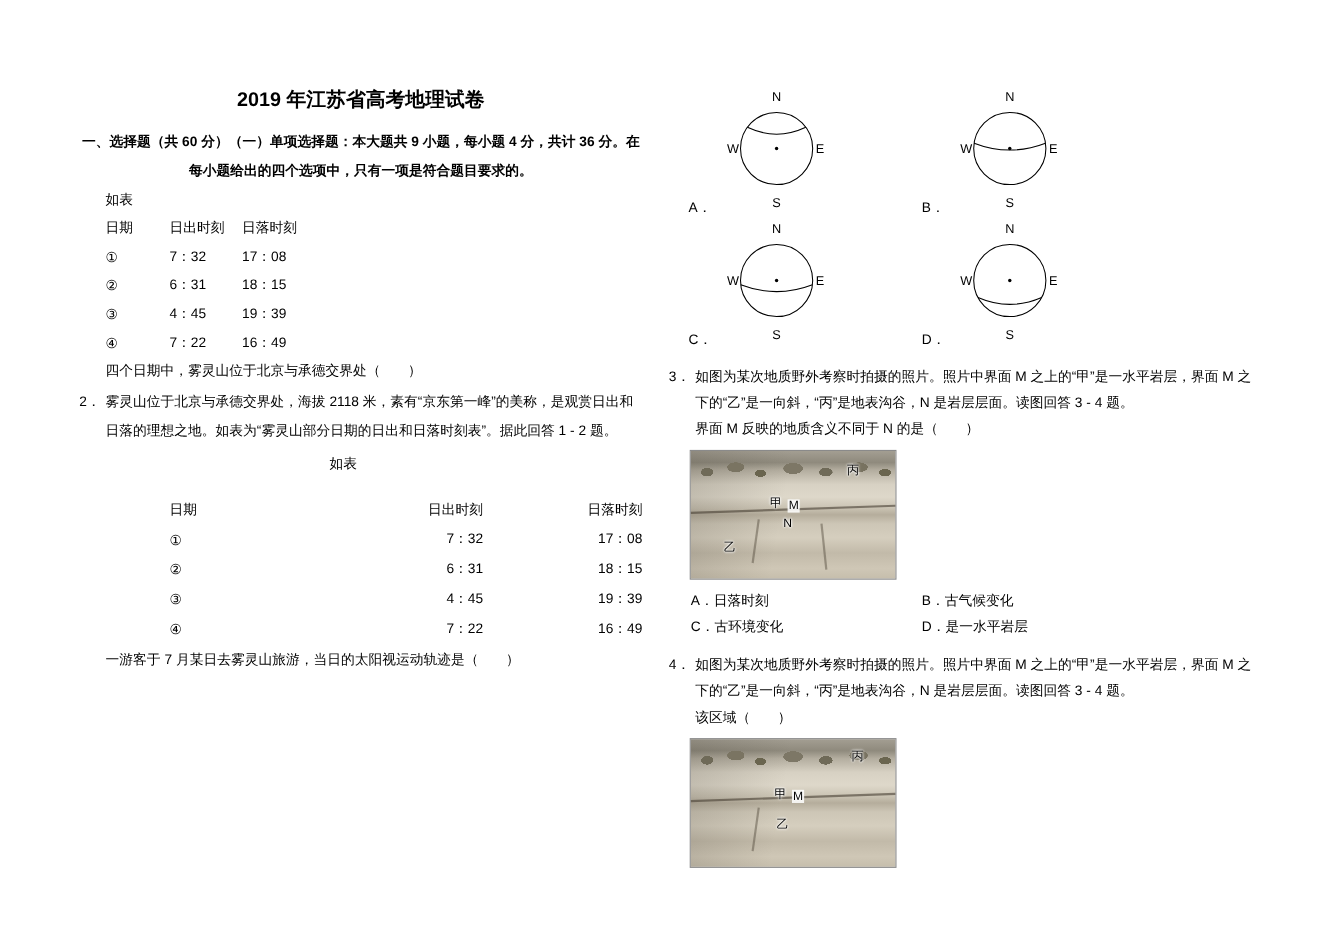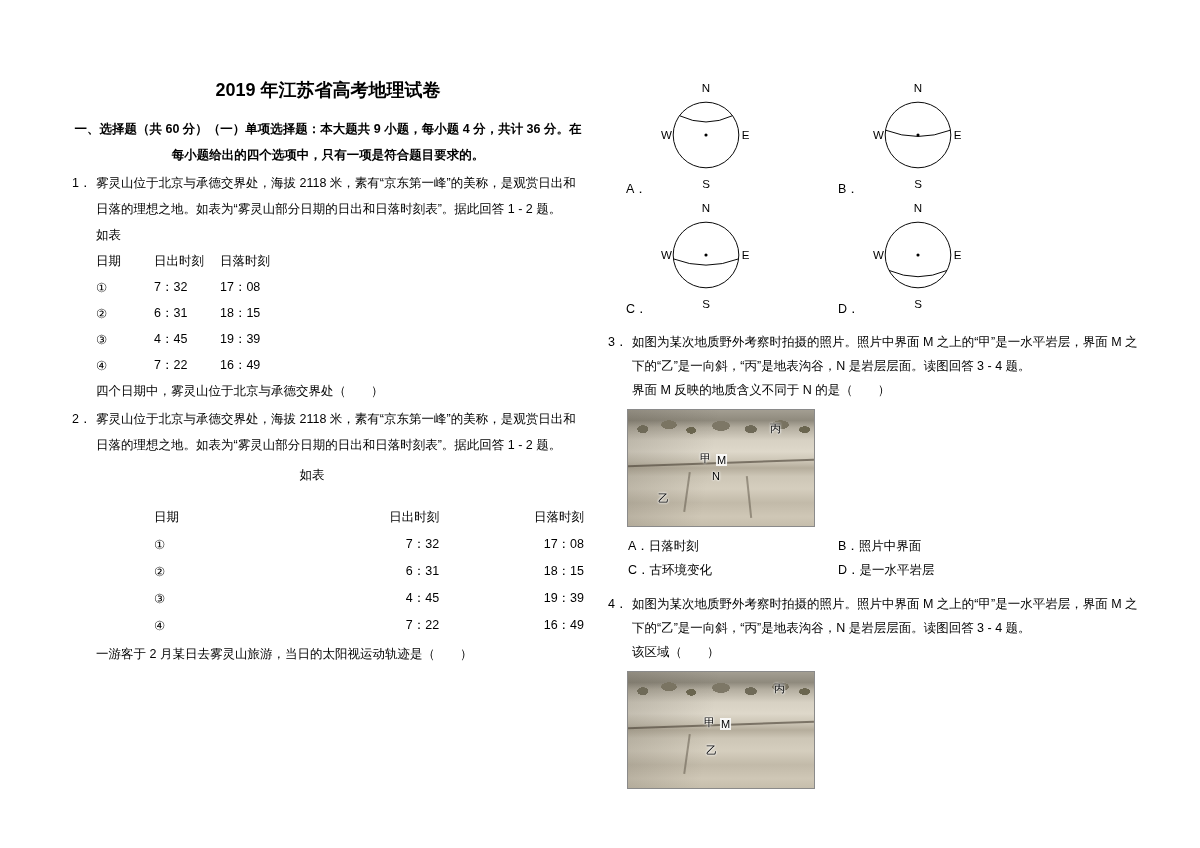--- a/index.html
+++ b/index.html
@@ -63,23 +63,20 @@
 <body>
 
 <div class="page">
 
   <div class="col-left">
 
     <div class="title">2019 年江苏省高考地理试卷</div>
 
     <div class="heading">一、选择题（共 60 分）（一）单项选择题：本大题共 9 小题，每小题 4 分，共计 36 分。在每小题给出的四个选项中，只有一项是符合题目要求的。</div>
 
-    <div class="q-stem">
-      <span class="q-num">1．</span><span>雾灵山位于北京与承德交界处，海拔 2118 米，素有“京东第一峰”的美称，是观赏日出和日落的理想之地。如表为“雾灵山部分日期的日出和日落时刻表”。据此回答 1 - 2 题。</span>
-    </div>
     <div class="indent">如表</div>
 
     <table class="stable stable-1">
       <tbody>
           <tr>
         <th>日期</th>
         <th>日出时刻</th>
         <th>日落时刻</th>
       </tr>
       <tr>
@@ -136,21 +133,21 @@
         <td>19：39</td>
       </tr>
       <tr>
         <td>④</td>
         <td>7：22</td>
         <td>16：49</td>
       </tr>
     </tbody>
       </table>
 
-    <div class="q-question" style="padding-left:24px;margin-top:2px;">一游客于 2 月某日去雾灵山旅游，当日的太阳视运动轨迹是（　　）</div>
+    <div class="q-question" style="padding-left:24px;margin-top:2px;">一游客于 7 月某日去雾灵山旅游，当日的太阳视运动轨迹是（　　）</div>
 
   </div>
 
   <div class="col-right">
 
     <div class="sun-grid">
 
       <div class="sun-cell">
         <svg width="96" height="110" viewBox="0 0 96 114">
           <text x="48" y="12" text-anchor="middle" font-size="12">N</text>
@@ -217,21 +214,21 @@
       <div class="ph-crack c2"></div>
       <span class="ph-label" style="left:142px;top:12px;">丙</span>
       <span class="ph-label" style="left:72px;top:42px;">甲</span>
       <span class="ph-label boxed" style="left:88px;top:44px;">M</span>
       <span class="ph-label" style="left:84px;top:60px;">N</span>
       <span class="ph-label" style="left:30px;top:82px;">乙</span>
     </div>
 
     <div class="opts-grid">
       <span>A．日落时刻</span>
-      <span>B．照片中界面</span>
+      <span>B．古气候变化</span>
       <span>C．古环境变化</span>
       <span>D．是一水平岩层</span>
     </div>
 
     <div class="q-stem rc">
       <span class="q-num">4．</span><span>如图为某次地质野外考察时拍摄的照片。照片中界面 M 之上的“甲”是一水平岩层，界面 M 之下的“乙”是一向斜，“丙”是地表沟谷，N 是岩层层面。读图回答 3 - 4 题。</span>
     </div>
     <div class="q-question rc">该区域（　　）</div>
 
     <div class="geo-photo">

